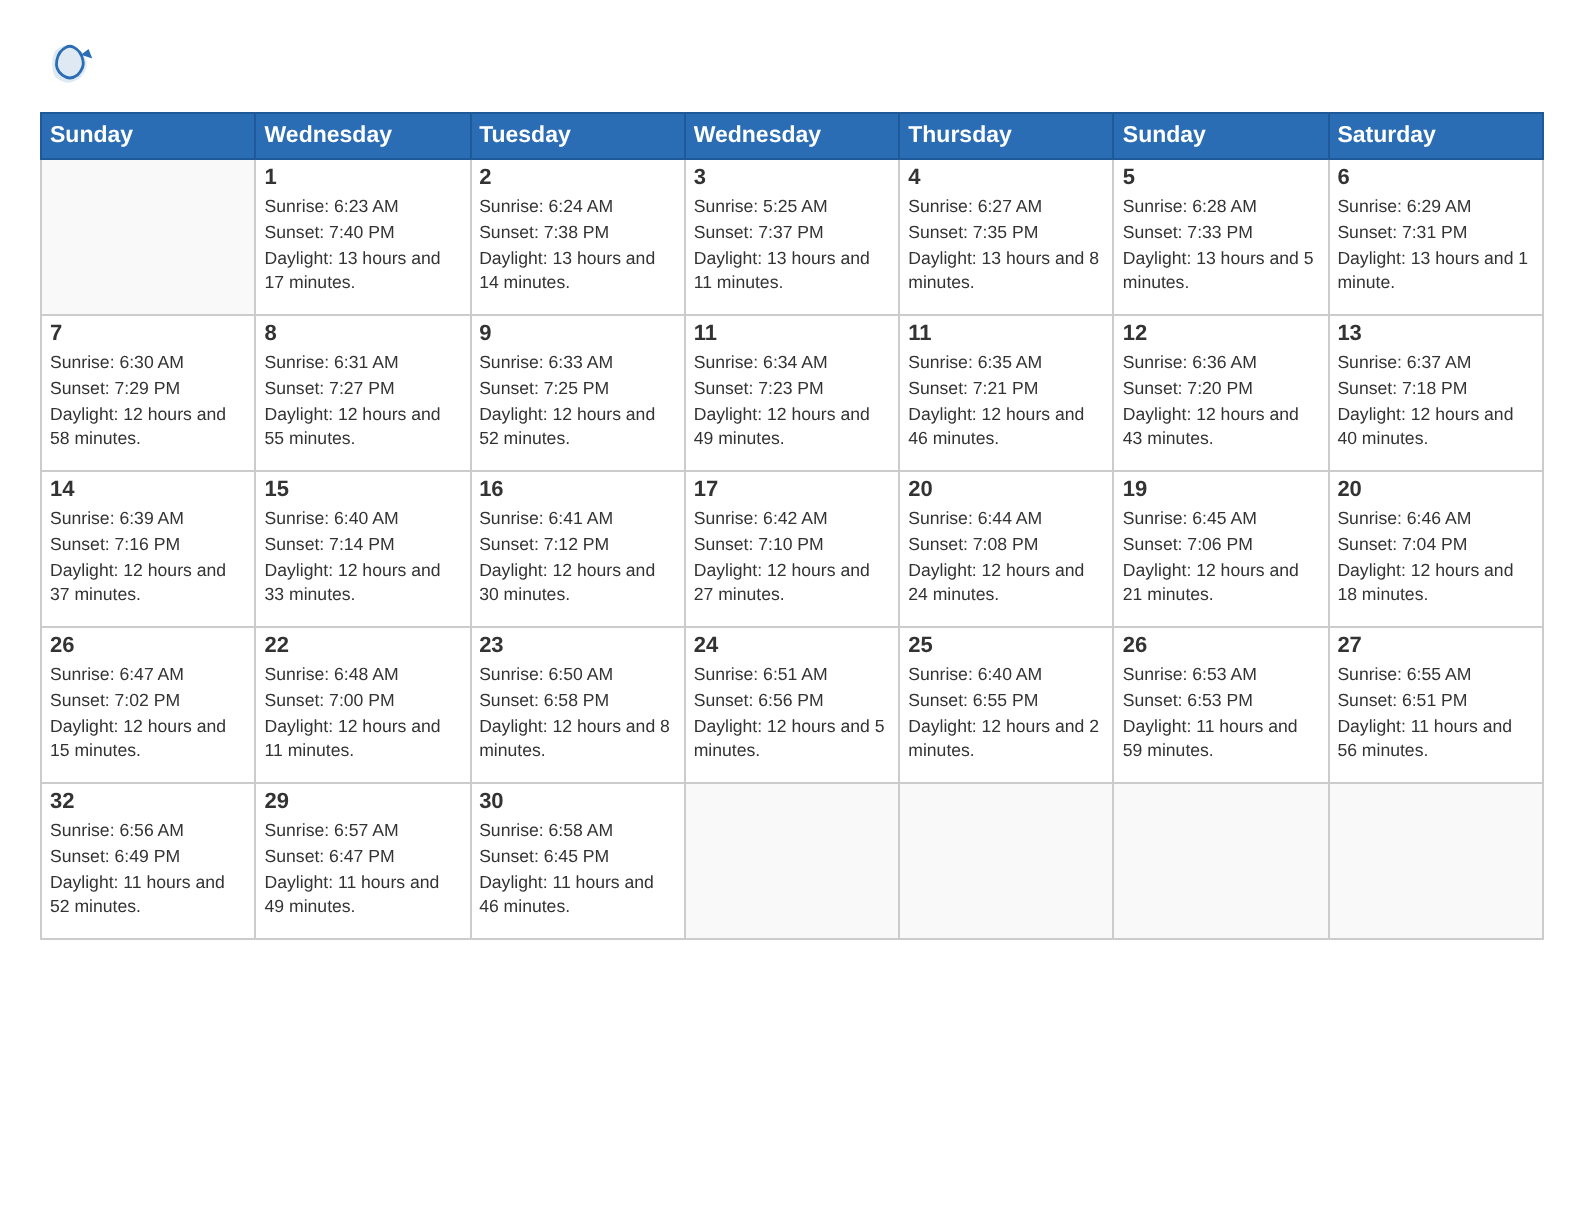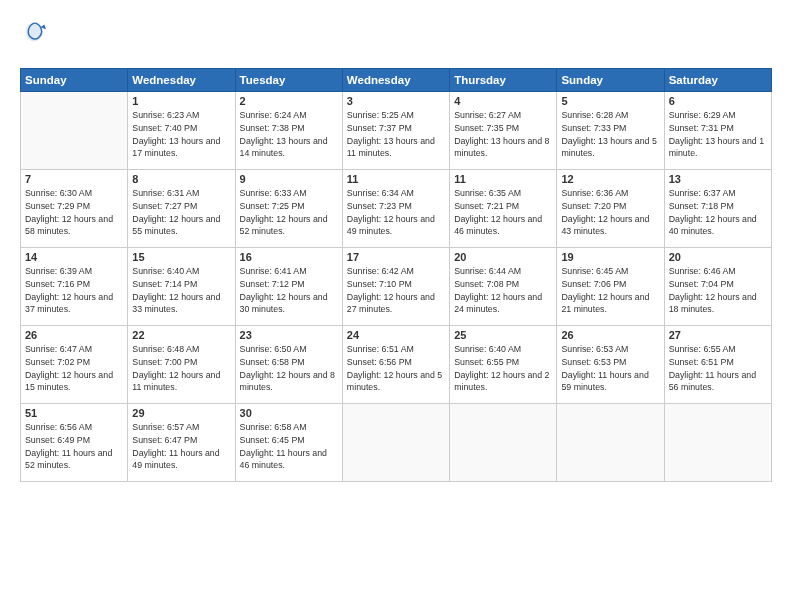--- a/index.html
+++ b/index.html
@@ -9,21 +9,20 @@
       width: 792px;
       height: 612px;
       overflow: hidden;
     }
     .page {
       width: 792px;
       height: 476px;
       padding: 18px 20px 14px 20px;
       display: flex;
       flex-direction: column;
-      gap: 12px;
     }
     .header {
       display: flex;
       justify-content: space-between;
       align-items: flex-start;
       margin-bottom: 10px;
     }
     .logo {
       display: flex;
       align-items: center;
@@ -330,21 +329,21 @@
           <td>
             <span class="day-number">27</span>
             <div class="day-info">Sunrise: 6:55 AM
 Sunset: 6:51 PM
 Daylight: 11 hours
 and 56 minutes.</div>
           </td>
         </tr>
         <tr>
           <td>
-            <span class="day-number">51</span>
+            <span class="day-number">32</span>
             <div class="day-info">Sunrise: 6:56 AM
 Sunset: 6:49 PM
 Daylight: 11 hours
 and 52 minutes.</div>
           </td>
           <td>
             <span class="day-number">29</span>
             <div class="day-info">Sunrise: 6:57 AM
 Sunset: 6:47 PM
 Daylight: 11 hours

